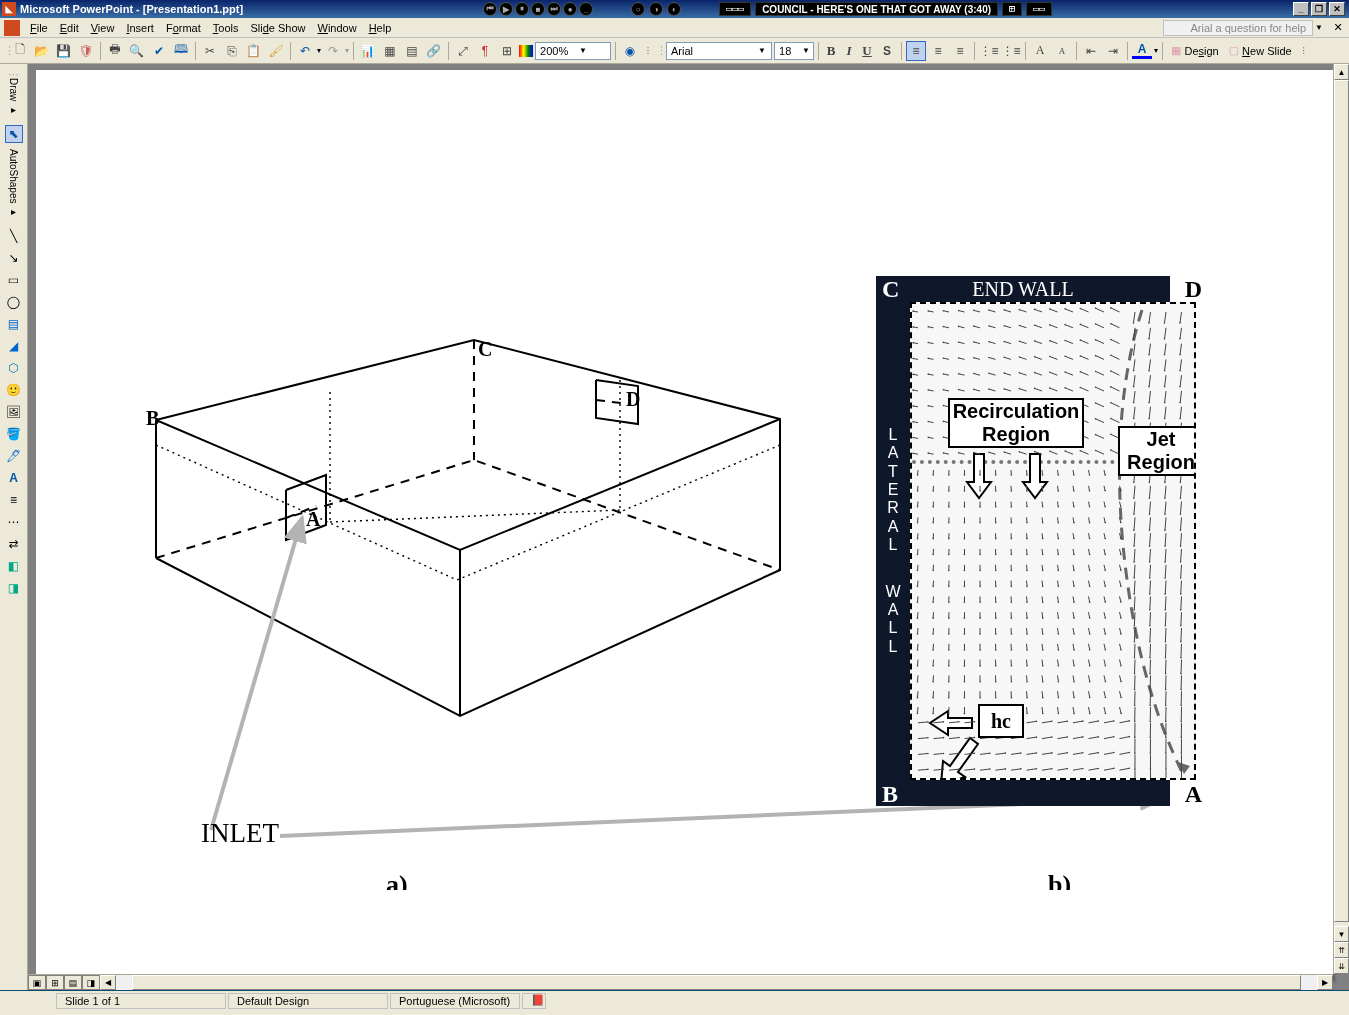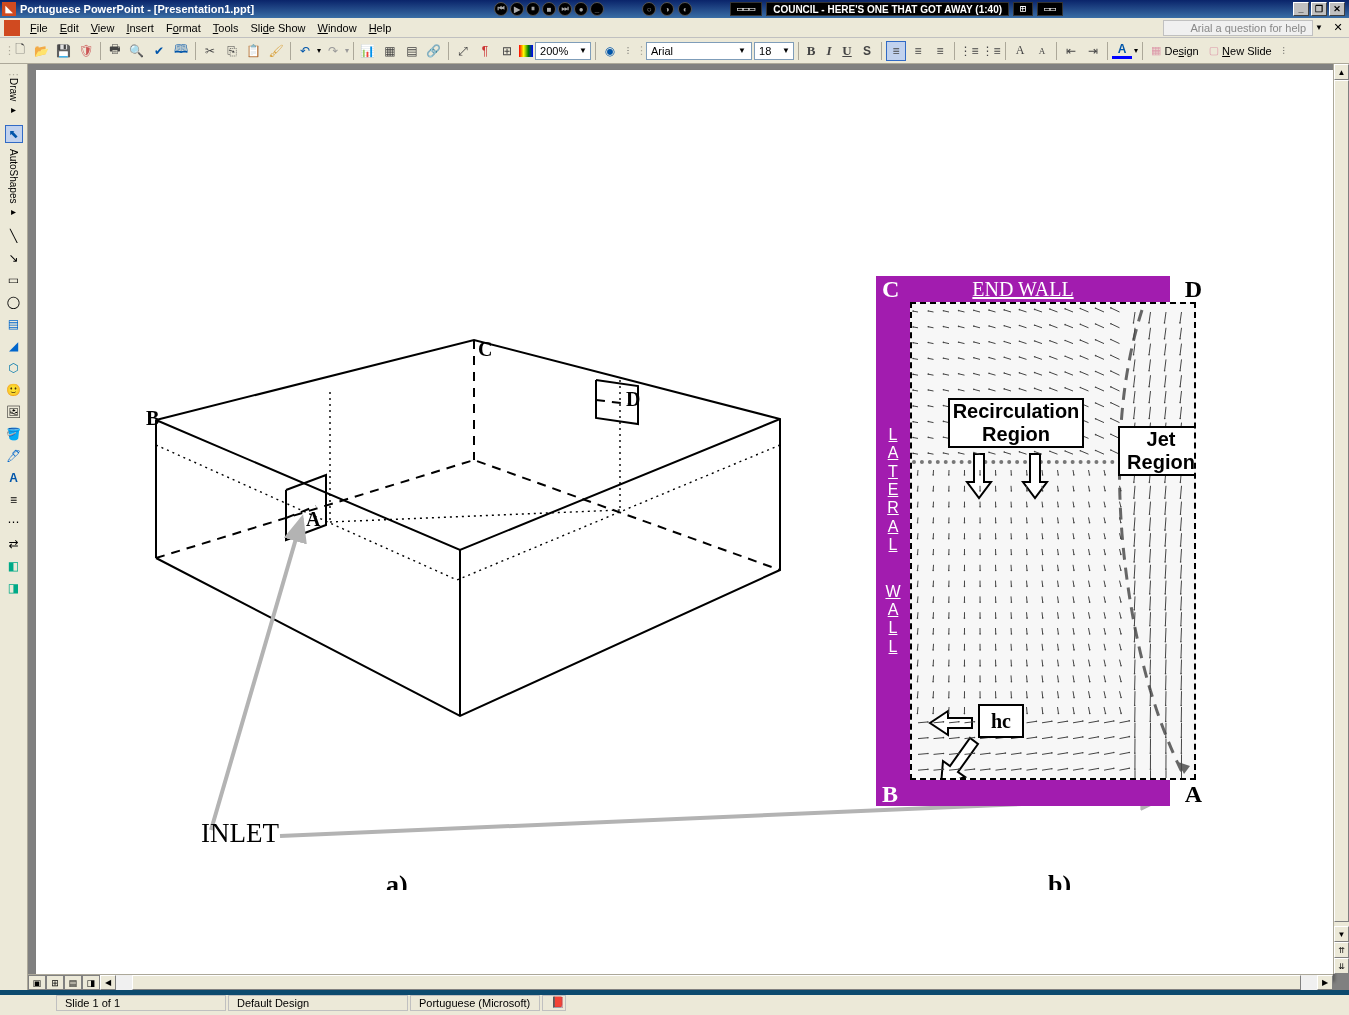--- a/index.html
+++ b/index.html
@@ -51,69 +51,69 @@
 .scroll-v .thumb { position:absolute; top:16px; bottom:52px; left:0; right:0; background:#ece9d8; border:1px solid #fff; border-right-color:#808080; border-bottom-color:#808080; }
 .scroll-v .btmarrows { position:absolute; bottom:0; left:0; right:0; }
 .scroll-h { position:absolute; bottom:0; left:0; right:16px; height:16px; background:#ece9d8; border-top:1px solid #aca899; display:flex; }
 .scroll-h .viewbtns { display:flex; }
 .scroll-h .viewbtn { width:18px; height:15px; border:1px solid #808080; display:flex; align-items:center; justify-content:center; font-size:9px; background:#ece9d8; }
 .scroll-h .track { flex:1; background:#f0f0f0; position:relative; }
 .scroll-h .thumb { position:absolute; left:16px; right:16px; top:0; bottom:0; background:#ece9d8; border:1px solid #fff; border-right-color:#808080; border-bottom-color:#808080; }
 .scroll-h .arrow { width:16px; border:1px solid #fff; border-right-color:#808080; border-bottom-color:#808080; display:flex; align-items:center; justify-content:center; font-size:8px; }
 
 
-.statusbar { height:20px; background:#ece9d8; border-top:5px solid #0c4a6e; display:flex; align-items:center; font-size:11px; }
+.statusbar { height:20px; background:#ece9d8; border-top:1px solid #0c4a6e; display:flex; align-items:center; font-size:11px; }
 .statusbar .panel { border:1px solid #c0c0c0; padding:2px 8px; margin-right:2px; height:16px; display:flex; align-items:center; }
 
 
 .slidecontent { position:absolute; inset:0; }
 .slidecontent svg { position:absolute; }
 
 .arrowline { stroke:#b3b3b3; stroke-width:4; }
 .boxline { stroke:#000; stroke-width:2; fill:none; }
 .dashline { stroke:#000; stroke-width:2; fill:none; stroke-dasharray:9 7; }
 .dotline { stroke:#000; stroke-width:1.4; fill:none; stroke-dasharray:2 4; }
 
 .diaglabel { font-family:"Times New Roman",serif; font-weight:bold; font-size:20px; fill:#000; }
 .bigtxt { font-family:"Times New Roman",serif; font-size:27px; fill:#000; }
 .bblbl { font-family:"Times New Roman",serif; font-weight:bold; font-size:26px; fill:#000; }
 
 
 .rpanel { position:absolute; }
-.rpanel .blackbar { background:#a21caf; color:#fff; font-family:"Times New Roman",serif; text-align:center; font-size:20px; display:flex; align-items:center; justify-content:center;text-decoration:underline; }
+.rpanel .blackbar { background:#0f172a; color:#fff; font-family:"Times New Roman",serif; text-align:center; font-size:20px; display:flex; align-items:center; justify-content:center; }
 .rpanel .vfield { background:#f7f7f7; position:relative; overflow:hidden; }
 .rpanel .cornerlbl { position:absolute; font-family:"Times New Roman",serif; font-weight:bold; font-size:24px; }
 .boxlabel { background:#fff; border:2px solid #000; font-family:"Times New Roman",serif; font-weight:bold; text-align:center; line-height:1.15; display:flex; align-items:center; justify-content:center; position:absolute; font-size:20px; }
 .vert-letters { display:flex; flex-direction:column; align-items:center; color:#fff; font-family:"Times New Roman",serif; font-size:16px; line-height:1.15; }
 </style>
 </head>
 <body>
 
 <div class="titlebar">
   <span class="appicon">◣</span>
-  <span><span>Portuguese PowerPoint</span> - <span>[Presentation1.ppt]</span></span>
+  <span><span>Microsoft PowerPoint</span> - <span>[Presentation1.ppt]</span></span>
   <div class="winbtns"></div>
   <div class="taskcluster">
     <div class="circbtns">
       <div class="circbtn">⏮</div>
       <div class="circbtn">▶</div>
       <div class="circbtn">⏸</div>
       <div class="circbtn">■</div>
       <div class="circbtn">⏭</div>
       <div class="circbtn">●</div>
       <div class="circbtn">_</div>
     </div>
     <div style="width:30px"></div>
     <div class="circbtn">○</div>
     <div class="circbtn">◑</div>
     <div class="circbtn">◐</div>
     <div style="width:30px"></div>
     <div class="taskbtn">▭▭▭</div>
     <div class="taskbtn">
-        <span>COUNCIL - HERE'S ONE THAT GOT AWAY (1:40)</span>
+        <span>COUNCIL - HERE'S ONE THAT GOT AWAY (3:40)</span>
       </div>
     <div class="taskbtn">⊞</div>
     <div class="taskbtn">▭▭</div>
   </div>
   <div class="spacer"></div>
   <div class="sys">
     <div class="sysbtn">_</div>
     <div class="sysbtn">❐</div>
     <div class="sysbtn">✕</div>
   </div>
@@ -160,21 +160,21 @@
   <div class="tsep"></div>
   <div class="tbtn" style="color:#b33">📊</div>
   <div class="tbtn">▦</div>
   <div class="tbtn">▤</div>
   <div class="tbtn">🔗</div>
   <div class="tsep"></div>
   <div class="tbtn">⤢</div>
   <div class="tbtn" style="color:#c33">¶</div>
   <div class="tbtn">⊞</div>
   <div class="tbtn" style="background:linear-gradient(to right,red,yellow,green,blue);width:14px;height:12px"></div>
-  <div class="tdropdown" style="width:56px">
+  <div class="tdropdown" style="width:76px">
       <input style="width: 40px;" value="200%">
       <span class="arrow">▼</span>
     </div>
   <div class="tsep"></div>
   <div class="tbtn" style="color:#05a">◉</div>
   <div style="font-size:8px;color:#444;padding:0 2px">⋮</div>
   <div style="width:8px;color:#aca899">⋮</div>
   <div class="tdropdown" style="width:106px">
       <input style="width: 88px;" value="Arial">
       <span class="arrow">▼</span>
@@ -1454,16 +1454,16 @@
           <div class="thumb"></div>
         </div>
       <div class="arrow">▶</div>
     </div>
   </div>
 </div>
 
 <div class="statusbar">
   <div style="width:56px"></div>
   <div class="panel" style="width:170px">Slide 1 of 1</div>
-  <div class="panel" style="width:180px">Default Design</div>
+  <div class="panel" style="width:160px">Default Design</div>
   <div class="panel" style="width:130px">Portuguese (Microsoft)</div>
   <div class="panel" style="width:24px">📕</div>
 </div>
 
 </body></html>

